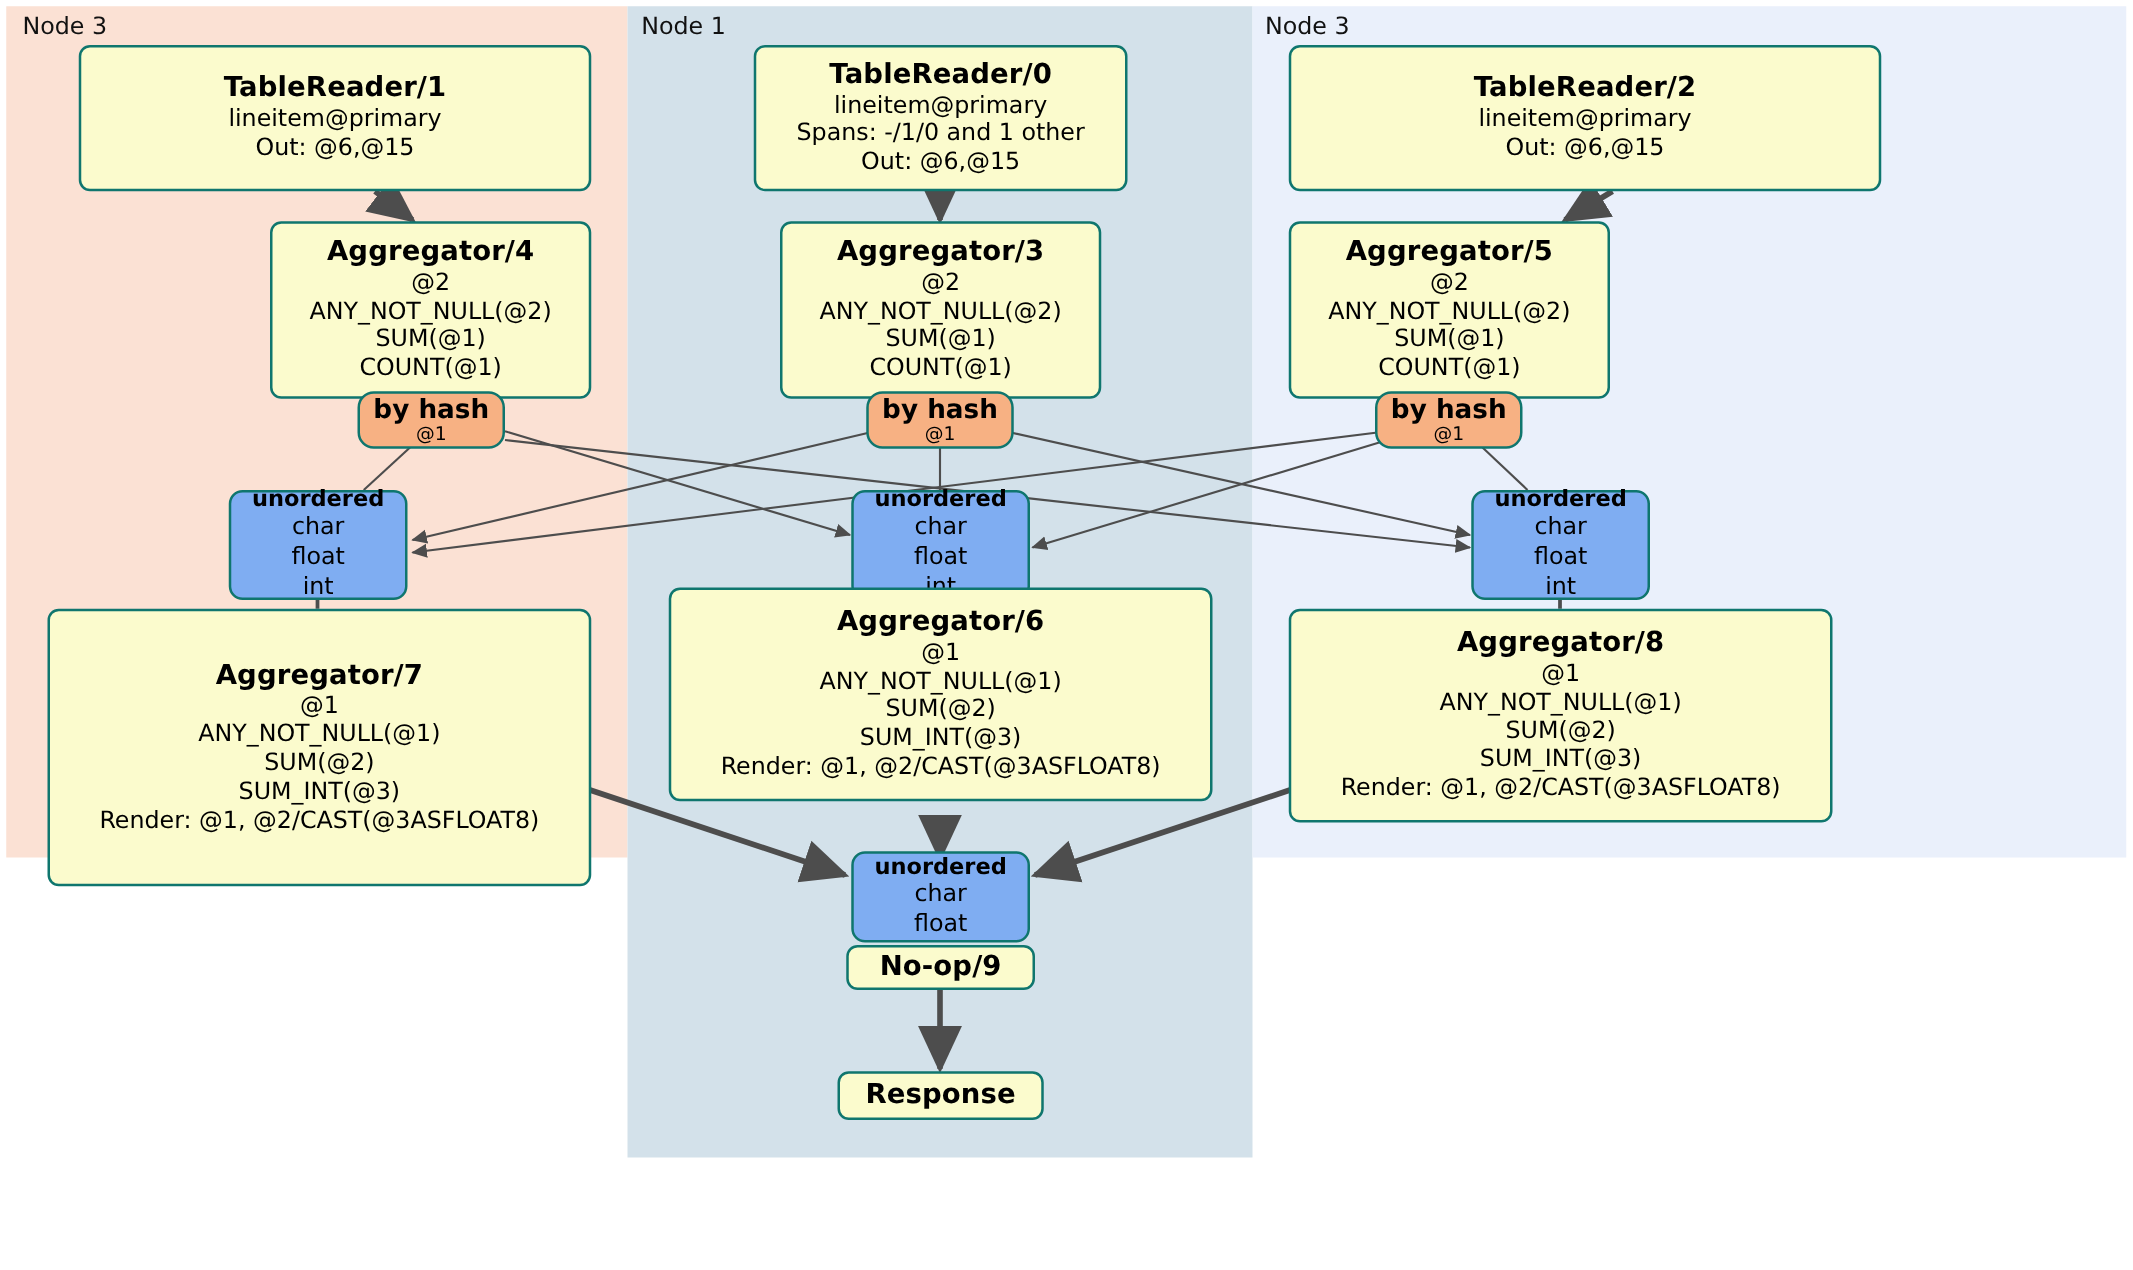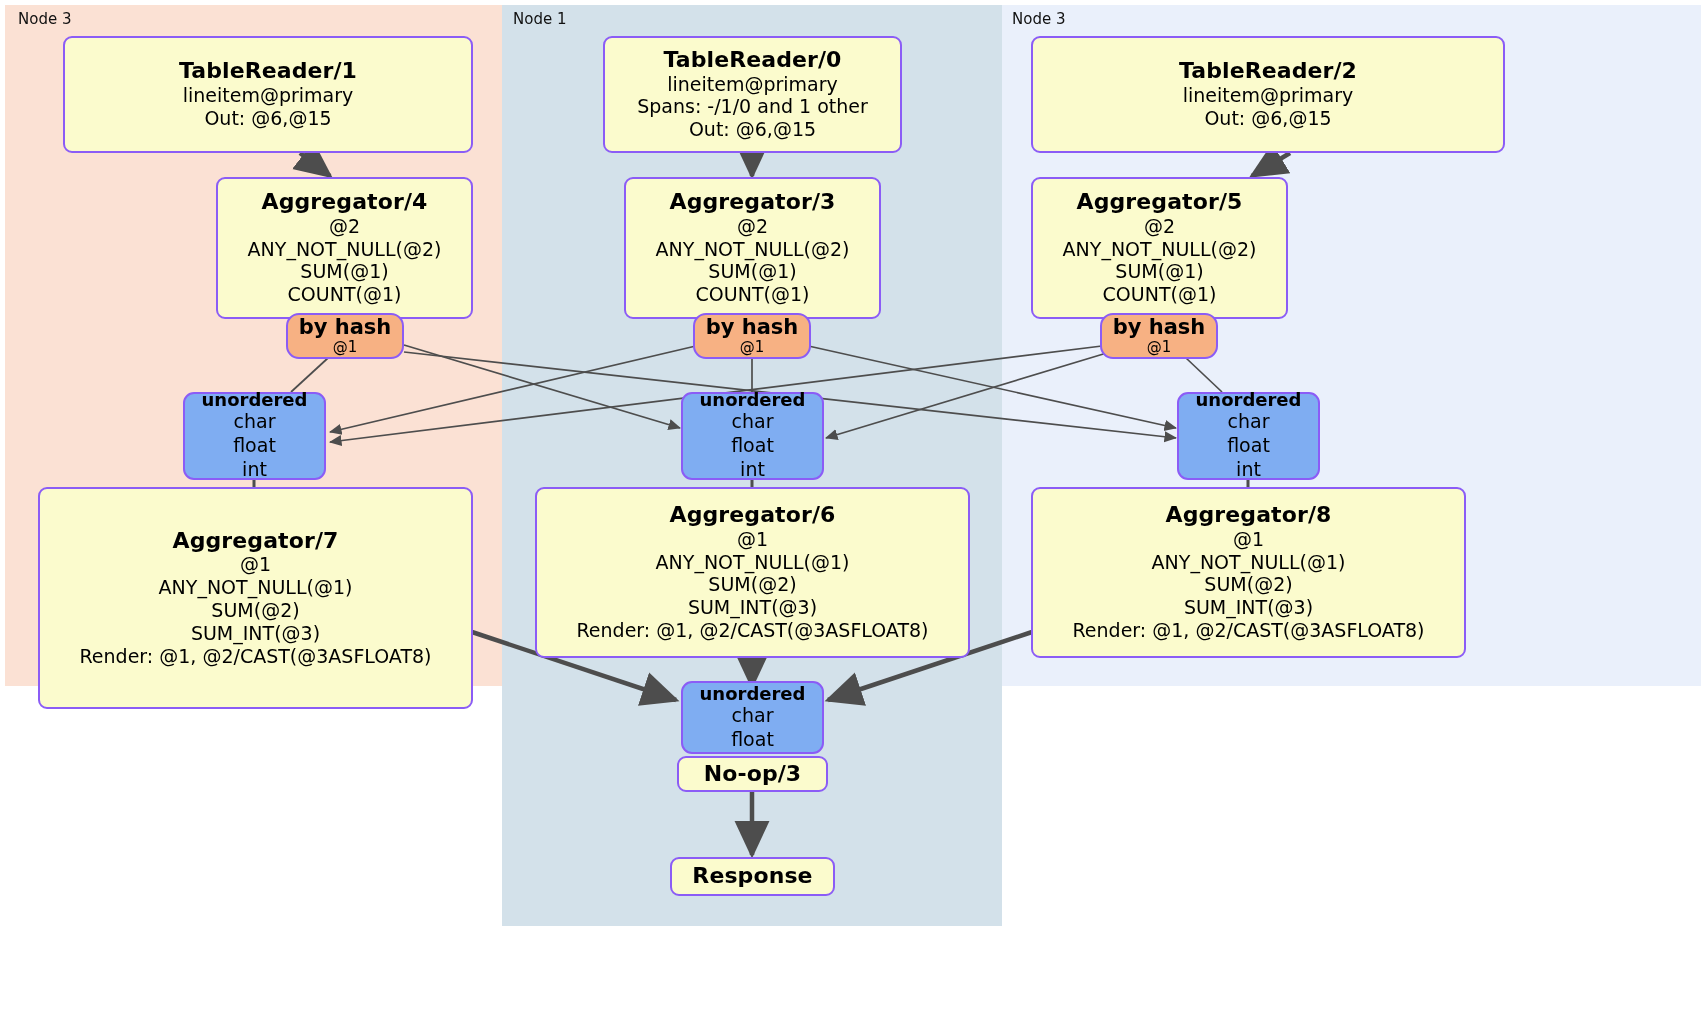--- a/index.html
+++ b/index.html
@@ -1,24 +1,24 @@
 <!DOCTYPE html>
 <html><head>
 <meta charset="utf-8">
 <style>
   html,body{margin:0;padding:0;background:#ffffff;}
   body{font-family:"DejaVu Sans","Liberation Sans",sans-serif;}
   #stage{position:relative;width:1706px;height:1016px;overflow:hidden;background:#ffffff;}
 
   .node-panel{position:absolute;box-sizing:border-box;}
-  .node-label{position:absolute;font-size:15px;color:#111;line-height:1;}
+  .node-label{position:absolute;font-size:19px;color:#111;line-height:1;}
 
   svg.edges{position:absolute;left:0;top:0;width:1706px;height:1016px;pointer-events:none;}
 
-  .box{position:absolute;box-sizing:border-box;border:2px solid #8b5cf6;text-align:center;
+  .box{position:absolute;box-sizing:border-box;border:2px solid #0f766e;text-align:center;
        display:flex;flex-direction:column;align-items:center;justify-content:center;}
   .proc{background:#fbfbcd;border-radius:9px;}
   .router{background:#f7b183;border-radius:13px;}
   .sync{background:#7fadf2;border-radius:11px;}
   .plain{background:#fbfbcd;border-radius:9px;}
 
   .t-title{font-weight:bold;font-size:22px;color:#000;line-height:1.12;letter-spacing:.1px;}
   .t-line{font-size:19px;color:#000;line-height:1.2;}
   .r-title{font-weight:bold;font-size:21px;color:#000;line-height:1.1;}
   .r-line{font-size:15px;color:#000;line-height:1.15;}
@@ -157,21 +157,21 @@
 
   <div class="box proc" style="left:38px;top:487px;width:435px;height:222px;">
     <div class="t-title">Aggregator/7</div>
     <div class="t-line">@1</div>
     <div class="t-line">ANY_NOT_NULL(@1)</div>
     <div class="t-line">SUM(@2)</div>
     <div class="t-line">SUM_INT(@3)</div>
     <div class="t-line">Render: @1, @2/CAST(@3ASFLOAT8)</div>
   </div>
 
-  <div class="box proc" style="left:535px;top:487px;width:435px;height:171px;">
+  <div class="box proc" style="left:535px;top:470px;width:435px;height:171px;">
     <div class="t-title">Aggregator/6</div>
     <div class="t-line">@1</div>
     <div class="t-line">ANY_NOT_NULL(@1)</div>
     <div class="t-line">SUM(@2)</div>
     <div class="t-line">SUM_INT(@3)</div>
     <div class="t-line">Render: @1, @2/CAST(@3ASFLOAT8)</div>
   </div>
 
   <div class="box proc" style="left:1031px;top:487px;width:435px;height:171px;">
     <div class="t-title">Aggregator/8</div>
@@ -182,20 +182,20 @@
     <div class="t-line">Render: @1, @2/CAST(@3ASFLOAT8)</div>
   </div>
 
   <div class="box sync" style="left:681px;top:681px;width:143px;height:73px;">
     <div class="s-title">unordered</div>
     <div class="s-line">char</div>
     <div class="s-line">float</div>
   </div>
 
   <div class="box plain" style="left:677px;top:756px;width:151px;height:36px;">
-    <div class="t-title">No-op/3</div>
+    <div class="t-title">No-op/9</div>
   </div>
 
   <div class="box plain" style="left:670px;top:857px;width:165px;height:39px;">
     <div class="t-title">Response</div>
   </div>
 
 </div>
 
 </body></html>

